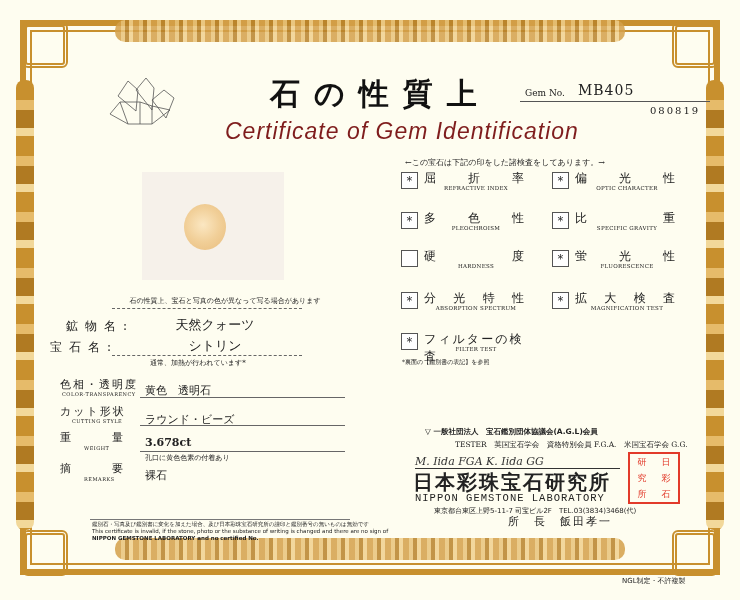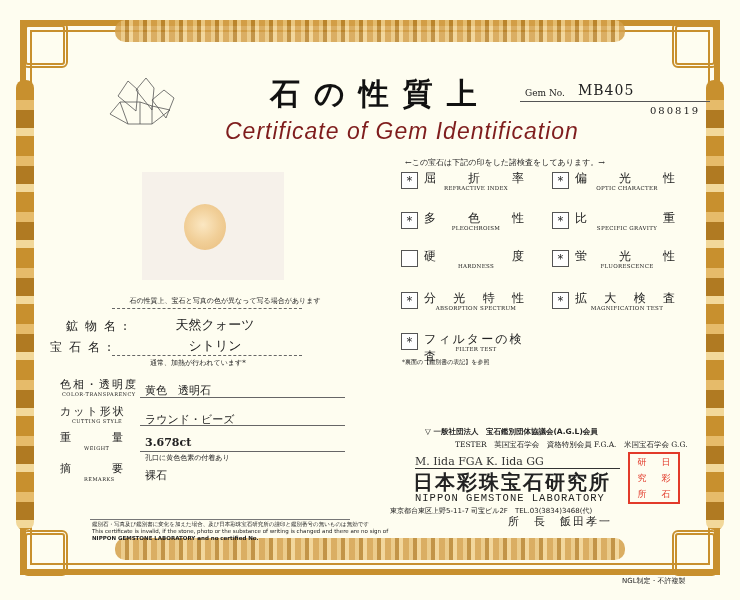--- a/index.html
+++ b/index.html
@@ -44,25 +44,25 @@
 
   .tests-header{position:absolute;left:405px;top:157px;font-size:8px;}
   .test{position:absolute;width:150px;height:26px;}
   .test .box{position:absolute;left:0;top:0;width:15px;height:15px;border:1px solid #555;background:#fff;text-align:center;line-height:15px;font-size:13px;font-family:"DejaVu Sans",sans-serif;}
   .test .jp{position:absolute;left:23px;top:-2px;width:100px;font-size:12px;display:flex;justify-content:space-between;}
   .test .en{position:absolute;left:30px;top:13px;width:90px;text-align:center;font-size:5.5px;letter-spacing:.3px;}
   .test-note{position:absolute;left:402px;top:358px;font-size:6px;}
 
   .assoc{position:absolute;left:418px;top:427px;font-size:7.5px;font-family:"DejaVu Sans",sans-serif;font-weight:bold;margin-left:7px;}
   .tester{position:absolute;left:415px;top:440px;font-size:7.5px;margin-left:40px;}
-  .signature{position:absolute;left:415px;top:455px;font-size:11px;font-family:"DejaVu Serif",serif;color:#333;}
+  .signature{position:absolute;left:415px;top:455px;font-size:11px;font-style:italic;font-family:"DejaVu Serif",serif;color:#333;}
   .sig-line{position:absolute;left:415px;top:468px;width:205px;border-top:1px solid #333;}
   .lab-jp{position:absolute;left:413px;top:469px;font-size:20px;font-weight:bold;letter-spacing:2px;font-family:"DejaVu Sans",sans-serif;}
   .lab-en{position:absolute;left:415px;top:492px;font-size:10.5px;letter-spacing:1px;font-family:Liberation Mono, monospace;}
-  .address{position:absolute;left:390px;top:506px;font-size:7px;font-family:"DejaVu Sans",sans-serif;}
+  .address{position:absolute;left:434px;top:506px;font-size:7px;font-family:"DejaVu Sans",sans-serif;}
   .director{position:absolute;left:508px;top:514px;font-size:11px;letter-spacing:2px;}
   .seal{position:absolute;left:628px;top:452px;width:52px;height:52px;border:2px solid #e23a2a;color:#e23a2a;font-size:9px;display:grid;grid-template-columns:1fr 1fr;text-align:center;align-items:center;box-sizing:border-box;}
   .ngl{position:absolute;left:622px;top:576px;font-size:7px;font-family:"DejaVu Sans",sans-serif;}
 </style>
 </head>
 <body>
 
 <div class="frame-outer"></div>
 <div class="frame-inner"></div>
 <div class="orn-top"></div>

